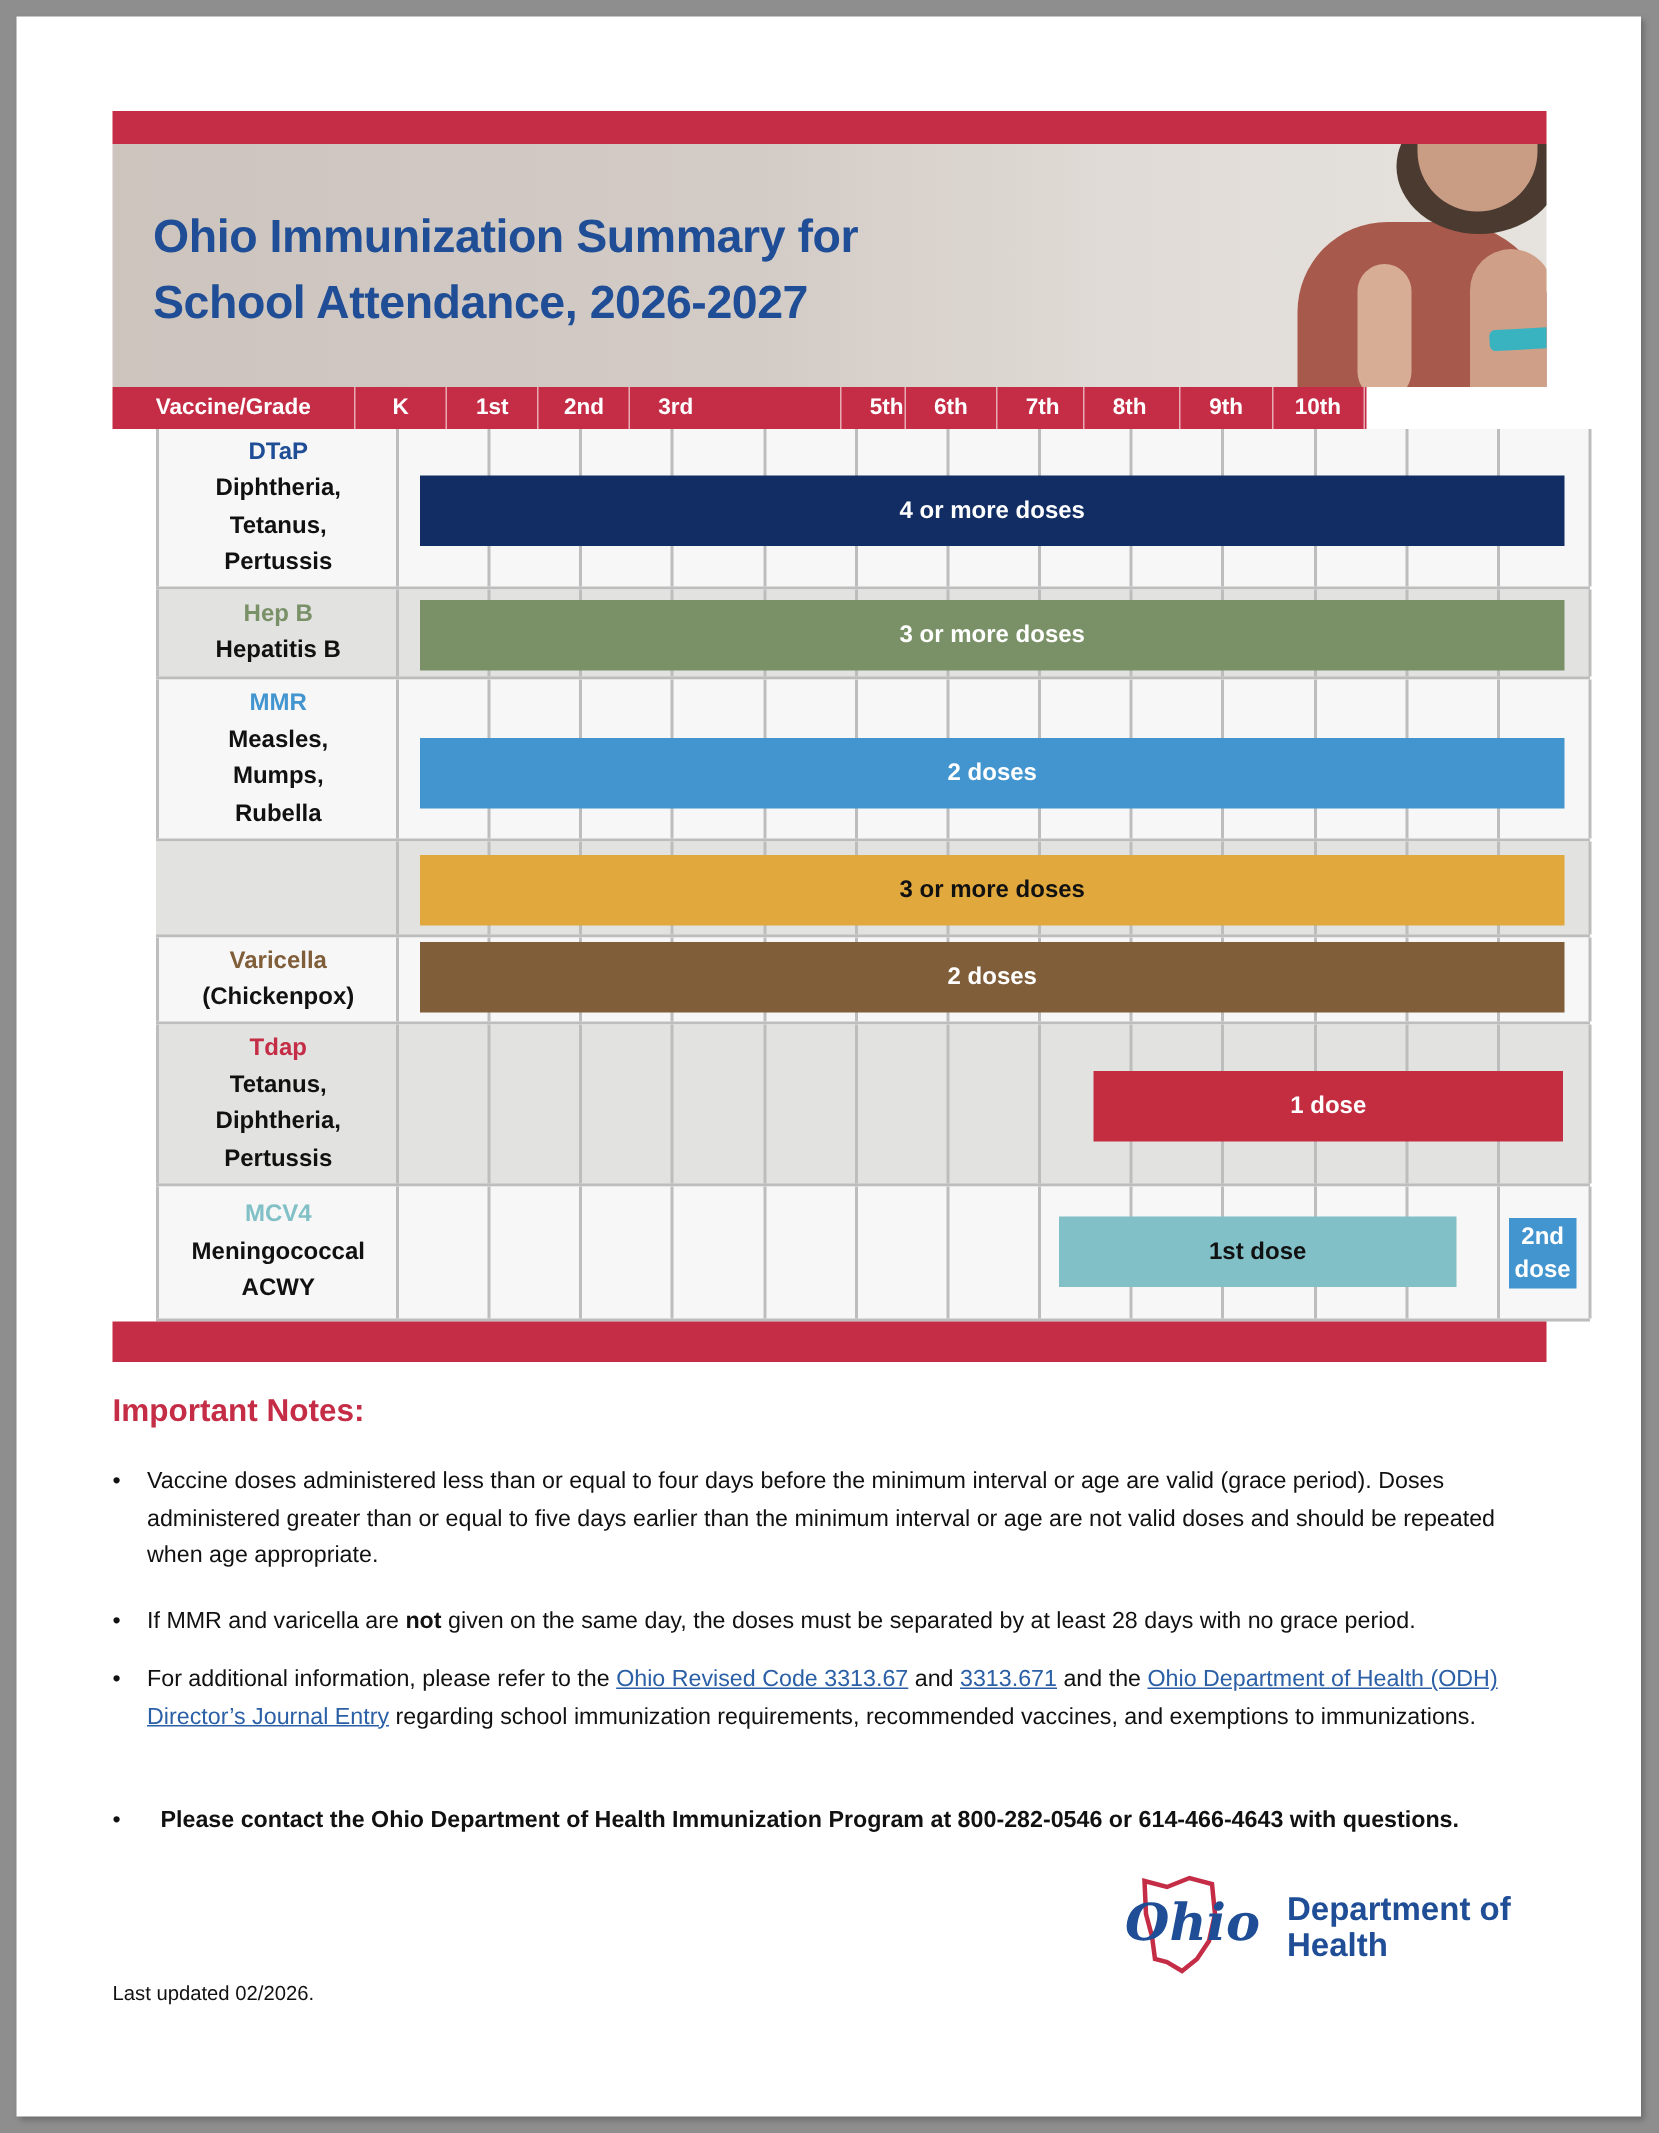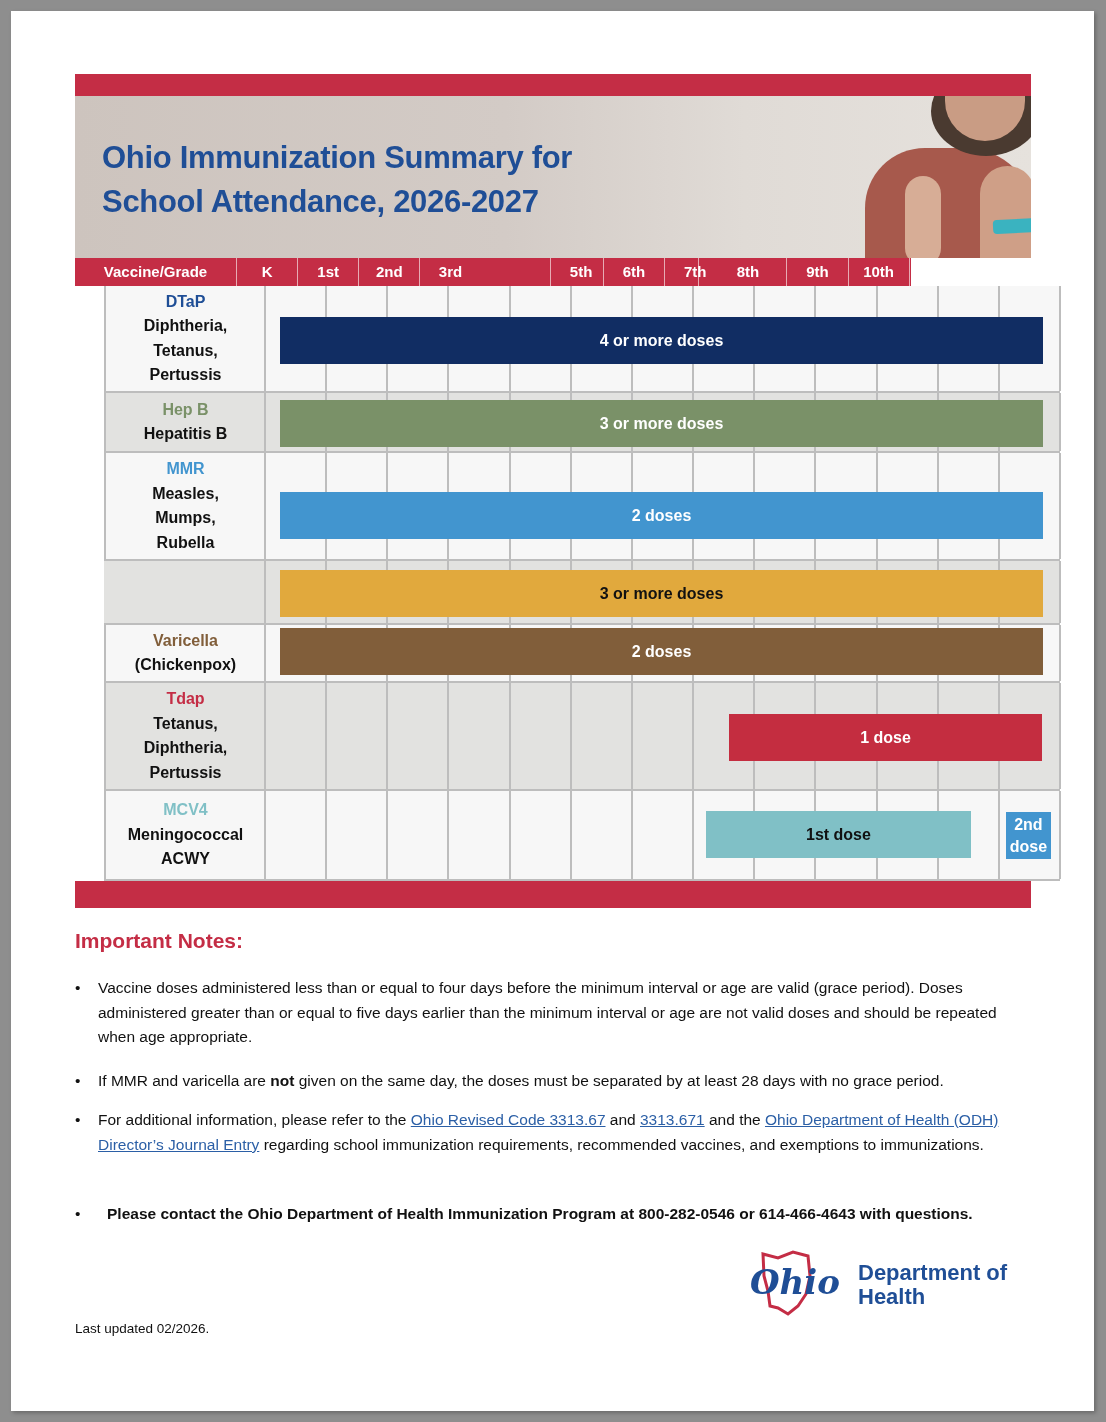--- a/index.html
+++ b/index.html
@@ -61,24 +61,24 @@
     </h1>
   </div>
 
   <div class="abs thead" id="thead">
     <div class="th first" style="left:0;width:161px;">Vaccine/Grade</div>
   <div class="th" style="left: 161px; width: 61.1538px;">K</div>
       <div class="th" style="left: 222.154px; width: 61.1538px;">1st</div>
       <div class="th" style="left: 283.308px; width: 61.1538px;">2nd</div>
       <div class="th" style="left: 344.462px; width: 61.1538px;">3rd</div>
       <div class="th" style="left: 405.615px; width: 61.1538px; margin-top: 31px;">4th</div>
-      <div class="th" style="left: 475px; width: 61.1538px;">5th</div>
+      <div class="th" style="left: 485px; width: 61.1538px;">5th</div>
       <div class="th" style="left: 527.923px; width: 61.1538px;">6th</div>
       <div class="th" style="left: 589.077px; width: 61.1538px;">7th</div>
-      <div class="th" style="left: 623px; width: 61.1538px; text-align: right;">8th</div>
+      <div class="th" style="left: 647px; width: 61.1538px;">8th</div>
       <div class="th" style="left: 711.385px; width: 61.1538px;">9th</div>
       <div class="th" style="left: 772.538px; width: 61.1538px;">10th</div>
       <div class="th" style="left: 833.692px; width: 61.1538px;">11th</div>
       <div class="th" style="left: 894.846px; width: 61.1538px;">12th</div>
     </div>
 
   <div id="rows">
       <div class="row light" style="top: 275px; height: 107px;">
         <div class="vcell">
           <div class="vcode" style="color: rgb(31, 78, 150);">DTaP</div>

